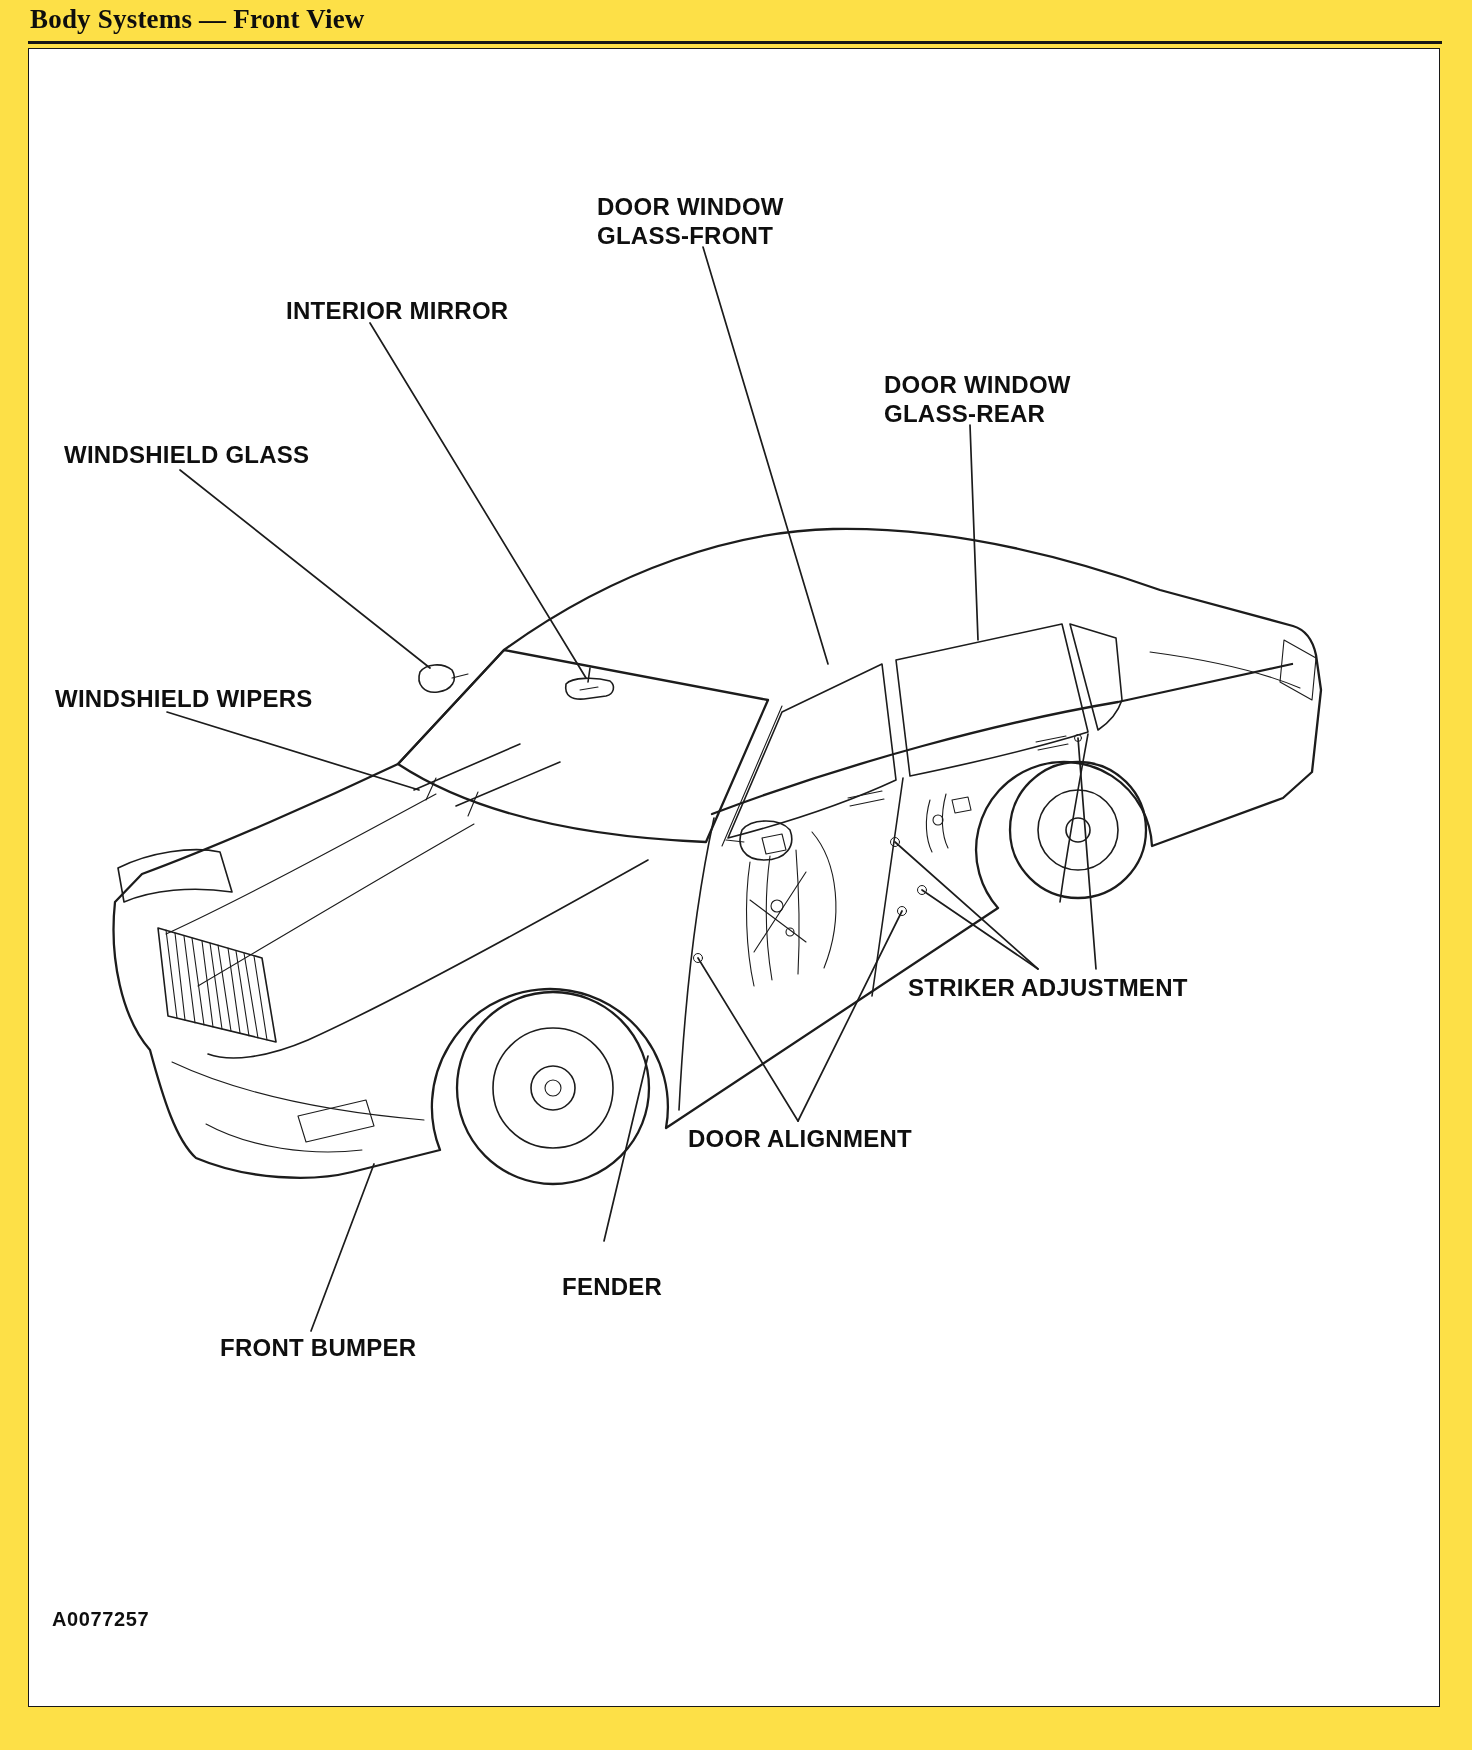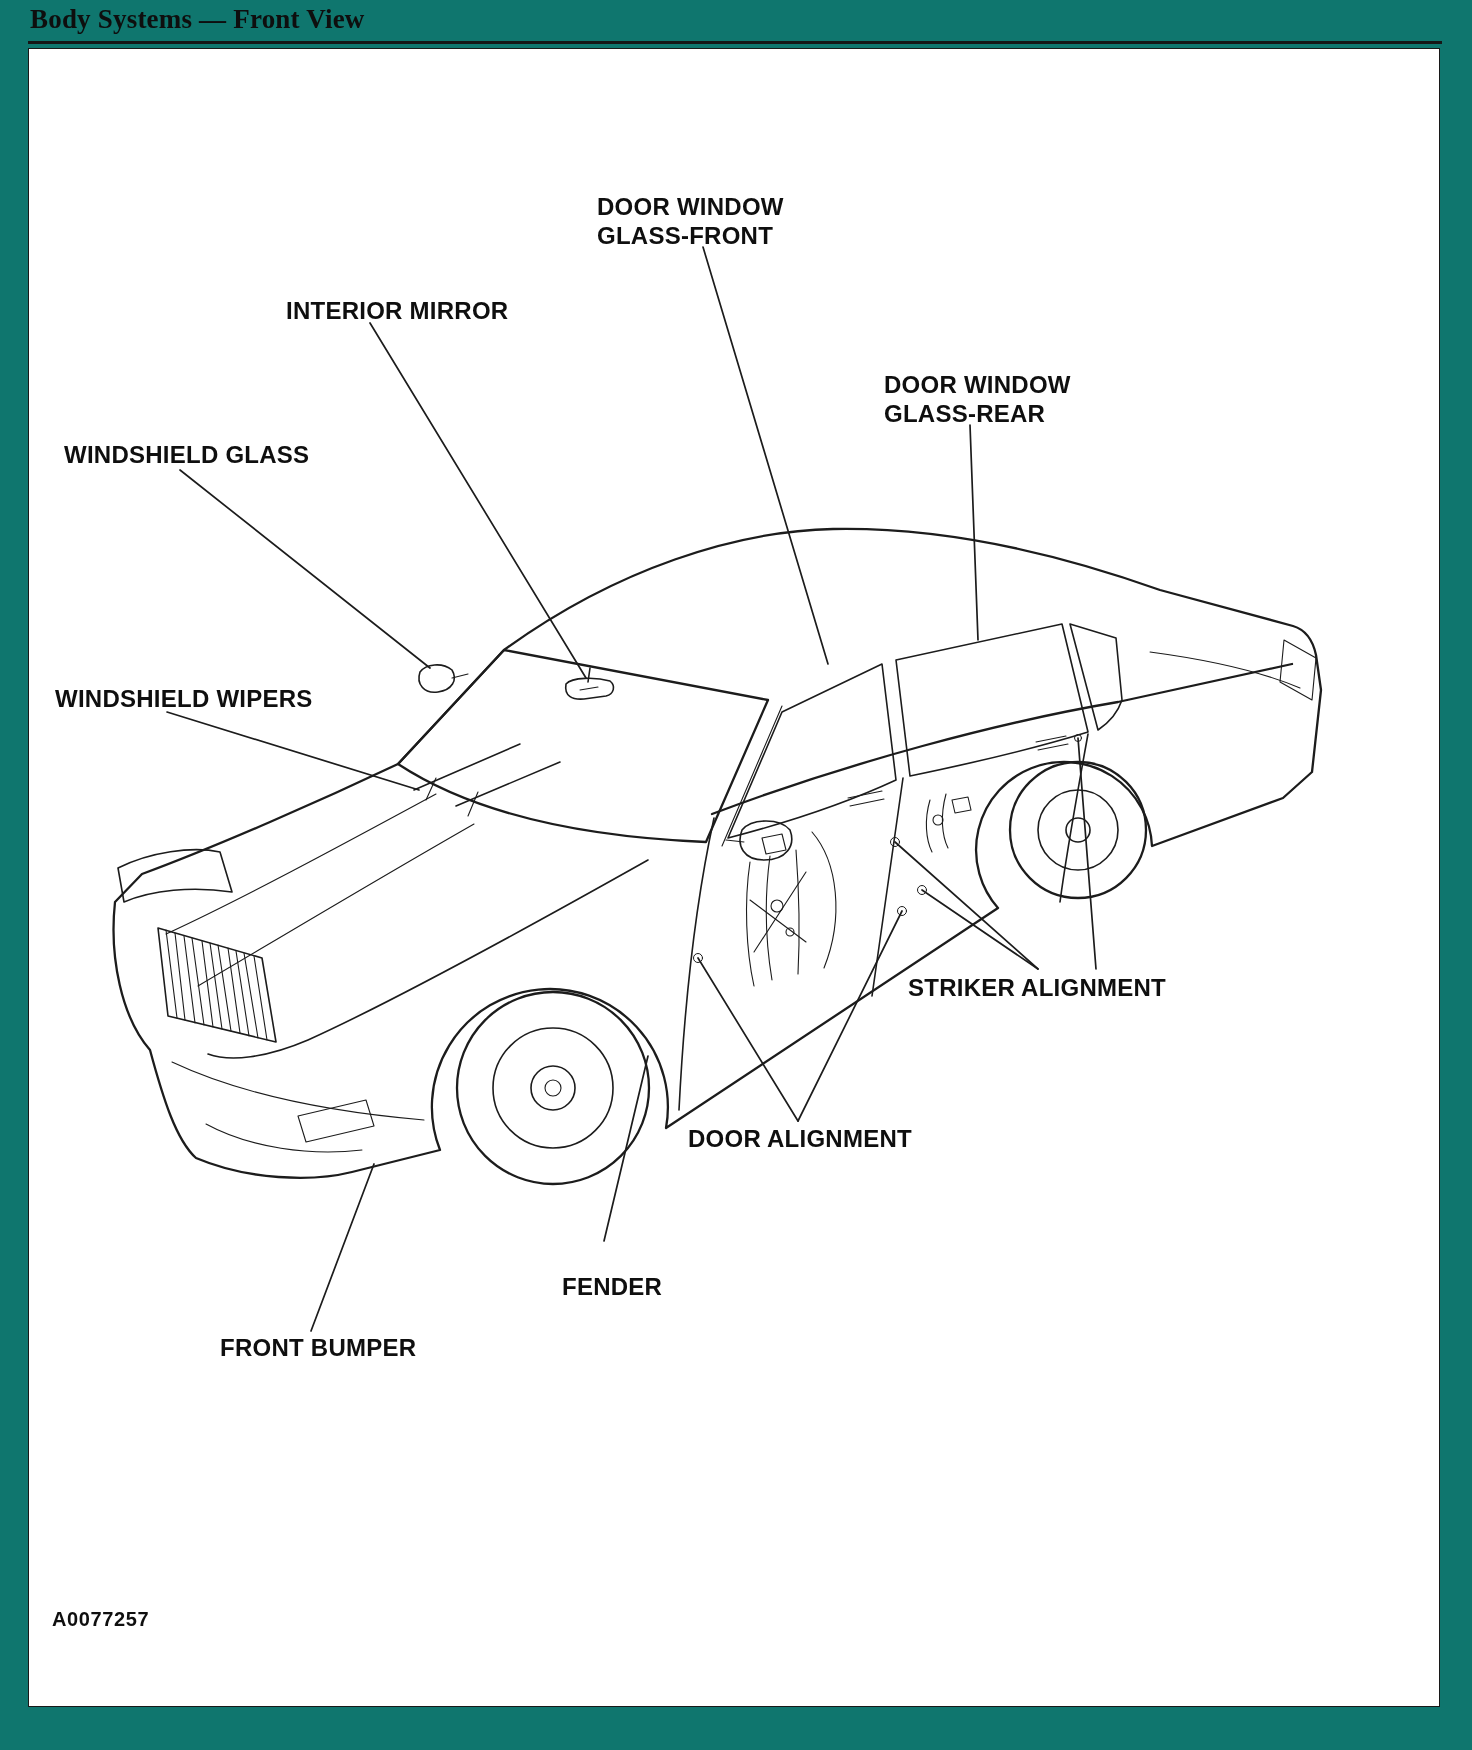--- a/index.html
+++ b/index.html
@@ -1,16 +1,16 @@
 <!DOCTYPE html>
 <html><head>
 <meta charset="utf-8">
 <style>
   html,body{margin:0;padding:0;background:#ffffff;}
-  .page{position:relative;width:1472px;height:1750px;background:#0f766e;overflow:hidden;
+  .page{position:relative;width:1472px;height:1750px;background:#fde047;overflow:hidden;
         font-family:"Liberation Sans",sans-serif;color:#111;}
   .title{position:absolute;left:30px;top:4px;margin:0;
          font-family:"Liberation Serif",serif;font-size:27px;font-weight:bold;
          letter-spacing:.2px;color:#0e0e0e;}
   .title-rule{position:absolute;left:28px;top:41px;width:1414px;height:3px;background:#161616;}
   .diagram-box{position:absolute;left:28px;top:48px;width:1412px;height:1659px;
                border:1.6px solid #181818;box-sizing:border-box;background:#ffffff;}
   .art{position:absolute;left:0;top:0;width:1472px;height:1750px;}
   .art path,.art line,.art circle,.art rect{stroke:#1c1c1c;fill:none;
         stroke-linecap:round;stroke-linejoin:round;}
@@ -156,21 +156,21 @@
 
   <div class="label" style="left:286px;top:296px;">INTERIOR MIRROR</div>
 
   <div class="label" style="left:884px;top:370px;">DOOR WINDOW
 GLASS-REAR</div>
 
   <div class="label" style="left:64px;top:440px;text-align:right;">WINDSHIELD GLASS</div>
 
   <div class="label" style="left:55px;top:684px;">WINDSHIELD WIPERS</div>
 
-  <div class="label" style="left:908px;top:973px;">STRIKER ALIGNMENT</div>
+  <div class="label" style="left:908px;top:973px;">STRIKER ADJUSTMENT</div>
 
   <div class="label" style="left:688px;top:1124px;">DOOR ALIGNMENT</div>
 
   <div class="label" style="left:562px;top:1272px;">FENDER</div>
 
   <div class="label" style="left:220px;top:1333px;">FRONT BUMPER</div>
 
   <div class="figure-id">A0077257</div>
 
 </div>

